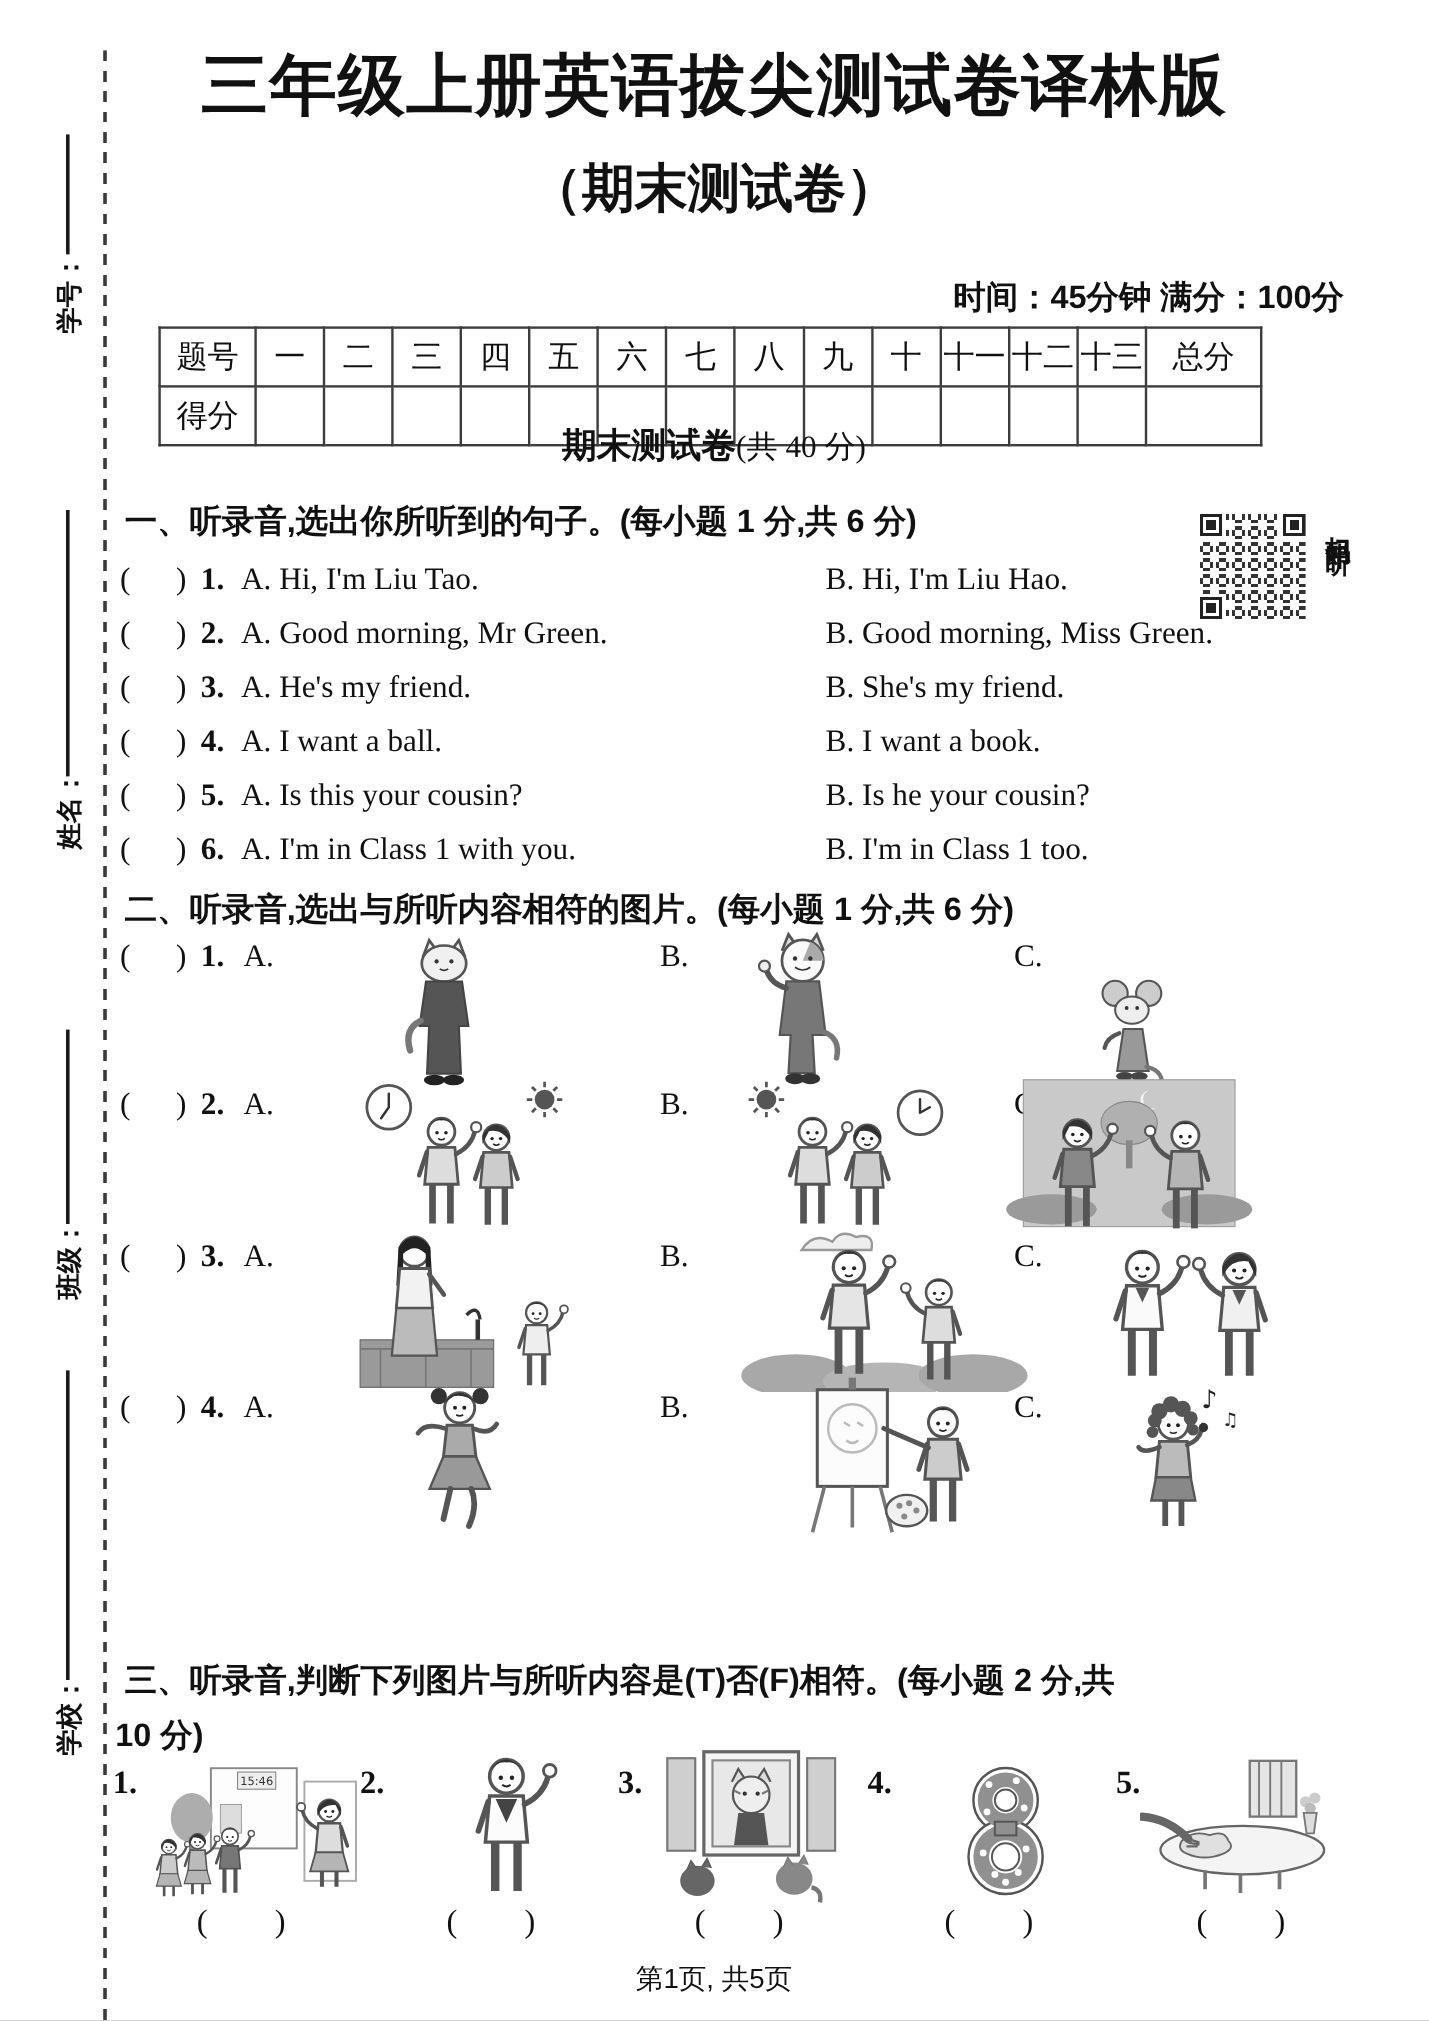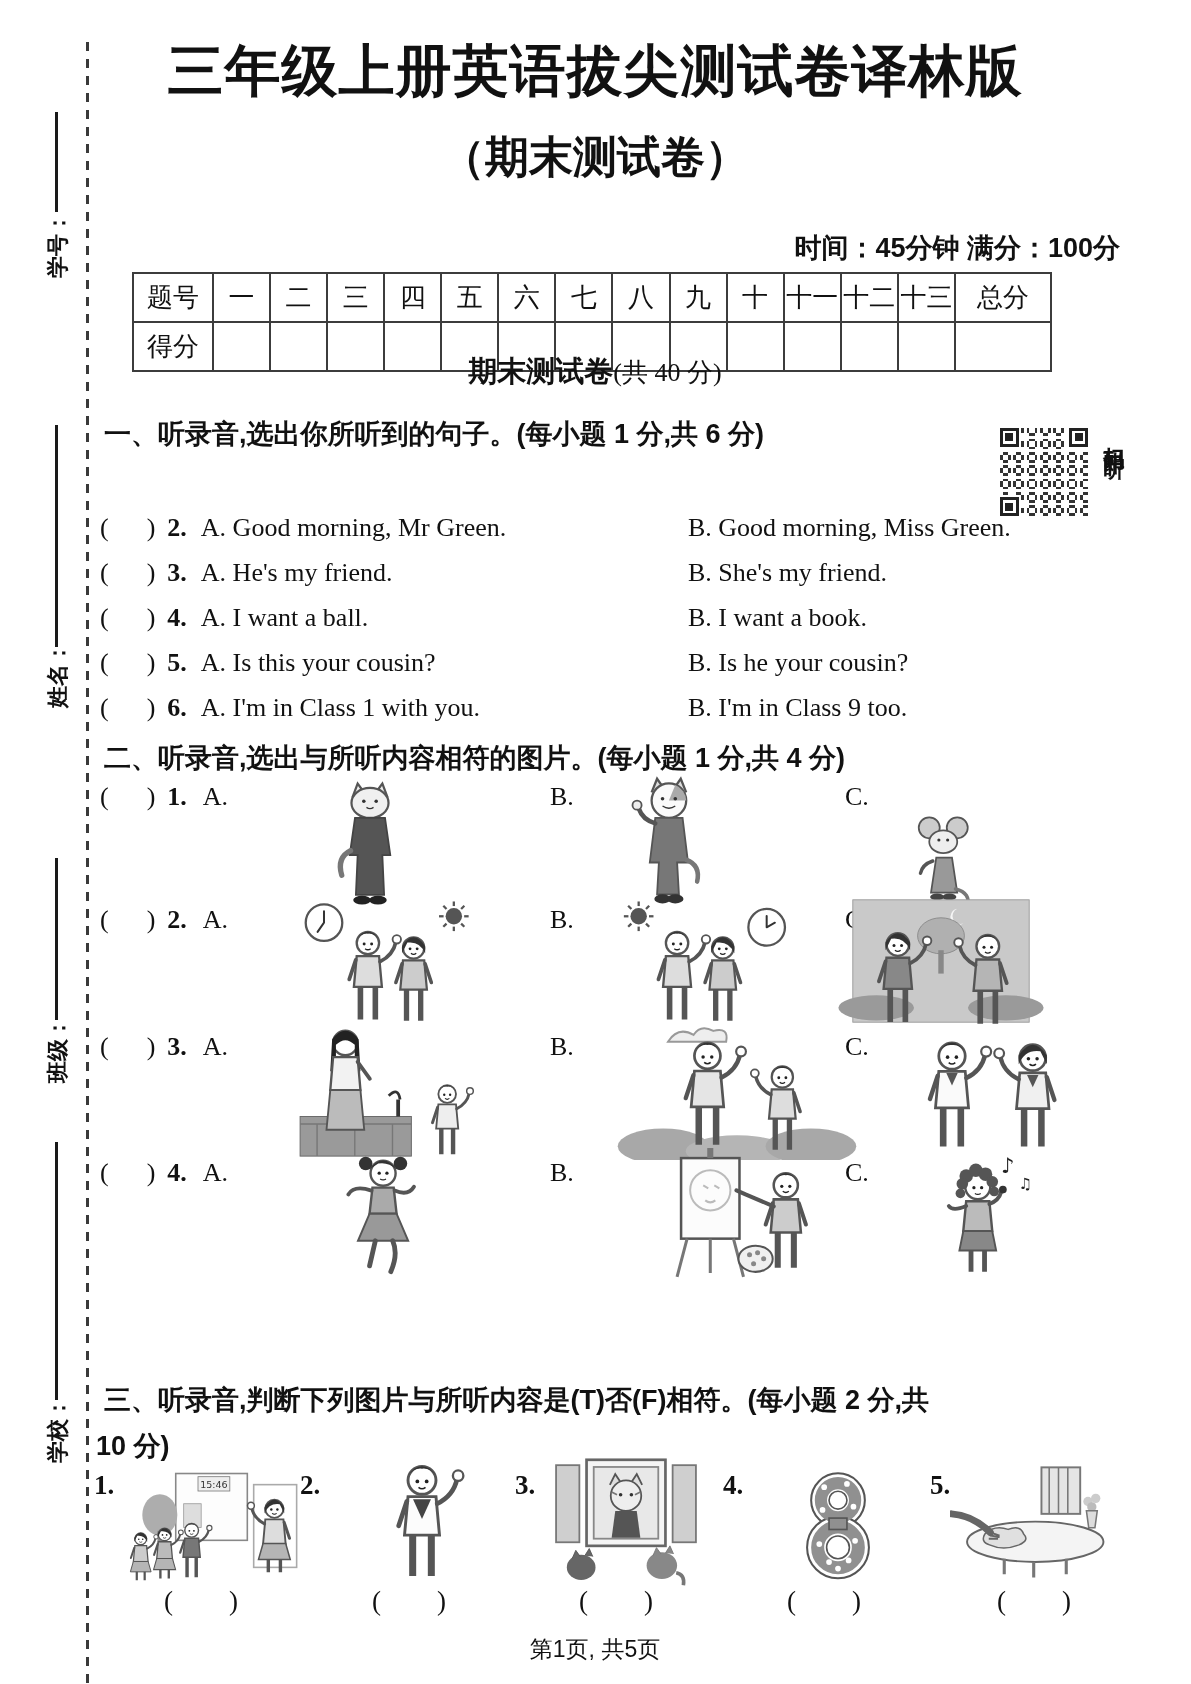--- a/index.html
+++ b/index.html
@@ -437,42 +437,46 @@
         <rect x="28" y="2" width="3" height="3" fill="#222"></rect>
         <rect x="0" y="26" width="7" height="7" fill="#222"></rect>
         <rect x="1" y="27" width="5" height="5" fill="#fff"></rect>
         <rect x="2" y="28" width="3" height="3" fill="#222"></rect>
       </svg>
     </div>
   <div class="qr-caption">扫码即听</div>
 
   <div class="sec-head" style="top:416px;">一、听录音,选出你所听到的句子。(每小题 1 分,共 6 分)</div>
 
+  <div class="row-label" style="top:468px;">
+    <span><span>(</span><span class="pgap g38"></span><span>)</span></span><span class="qnum">1.</span><span>A. Hi, I'm Liu Tao.</span>
+    <span class="bcol">B. Hi, I'm Liu Hao.</span>
+  </div>
   <div class="row-label" style="top:513px;text-align:right;">
     <span><span>(</span><span class="pgap g38"></span><span>)</span></span><span class="qnum">2.</span><span>A. Good morning, Mr Green.</span>
     <span class="bcol">B. Good morning, Miss Green.</span>
   </div>
   <div class="row-label" style="top:558px;">
     <span><span>(</span><span class="pgap g38"></span><span>)</span></span><span class="qnum">3.</span><span>A. He's my friend.</span>
     <span class="bcol">B. She's my friend.</span>
   </div>
   <div class="row-label" style="top:603px;">
     <span><span>(</span><span class="pgap g38"></span><span>)</span></span><span class="qnum">4.</span><span>A. I want a ball.</span>
     <span class="bcol">B. I want a book.</span>
   </div>
   <div class="row-label" style="top:648px;">
     <span><span>(</span><span class="pgap g38"></span><span>)</span></span><span class="qnum">5.</span><span>A. Is this your cousin?</span>
     <span class="bcol">B. Is he your cousin?</span>
   </div>
   <div class="row-label" style="top:693px;">
     <span><span>(</span><span class="pgap g38"></span><span>)</span></span><span class="qnum">6.</span><span>A. I'm in Class 1 with you.</span>
-    <span class="bcol">B. I'm in Class 9 too.</span>
-  </div>
-
-  <div class="sec-head" style="top:740px;">二、听录音,选出与所听内容相符的图片。(每小题 1 分,共 4 分)</div>
+    <span class="bcol">B. I'm in Class 1 too.</span>
+  </div>
+
+  <div class="sec-head" style="top:740px;">二、听录音,选出与所听内容相符的图片。(每小题 1 分,共 6 分)</div>
 
   <div class="row-label" style="top:782px;">
     <span><span>(</span><span class="pgap g38"></span><span>)</span></span><span class="qnum">1.</span><span class="qletter">A.</span>
   </div>
   <span class="opt-letter" style="left:550px;top:782px;">B.</span>
   <span class="opt-letter" style="left:845px;top:782px;">C.</span>
   <div class="illu" style="left:320px;top:780px;width:100px;height:128px;">
       <svg viewBox="0 0 100 145" preserveAspectRatio="xMidYMid meet">
         <path d="M30 20 L36 4 L44 15 M56 15 L64 4 L70 20" fill="#eee" stroke="#555" stroke-width="2.5"></path>
         <ellipse cx="50" cy="26" rx="21" ry="17" fill="#f0f0f0" stroke="#555" stroke-width="2.5"></ellipse>

